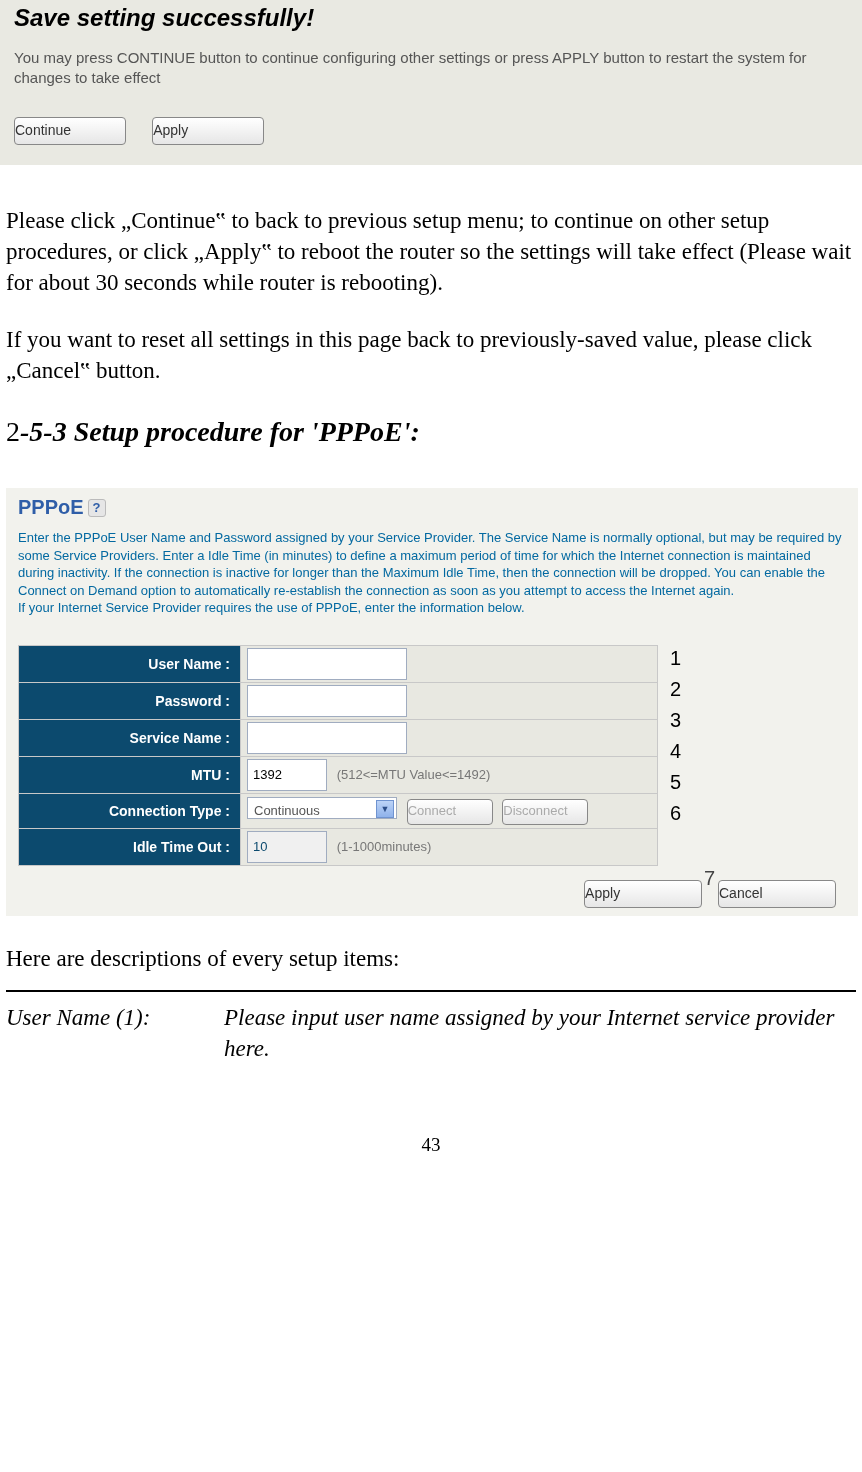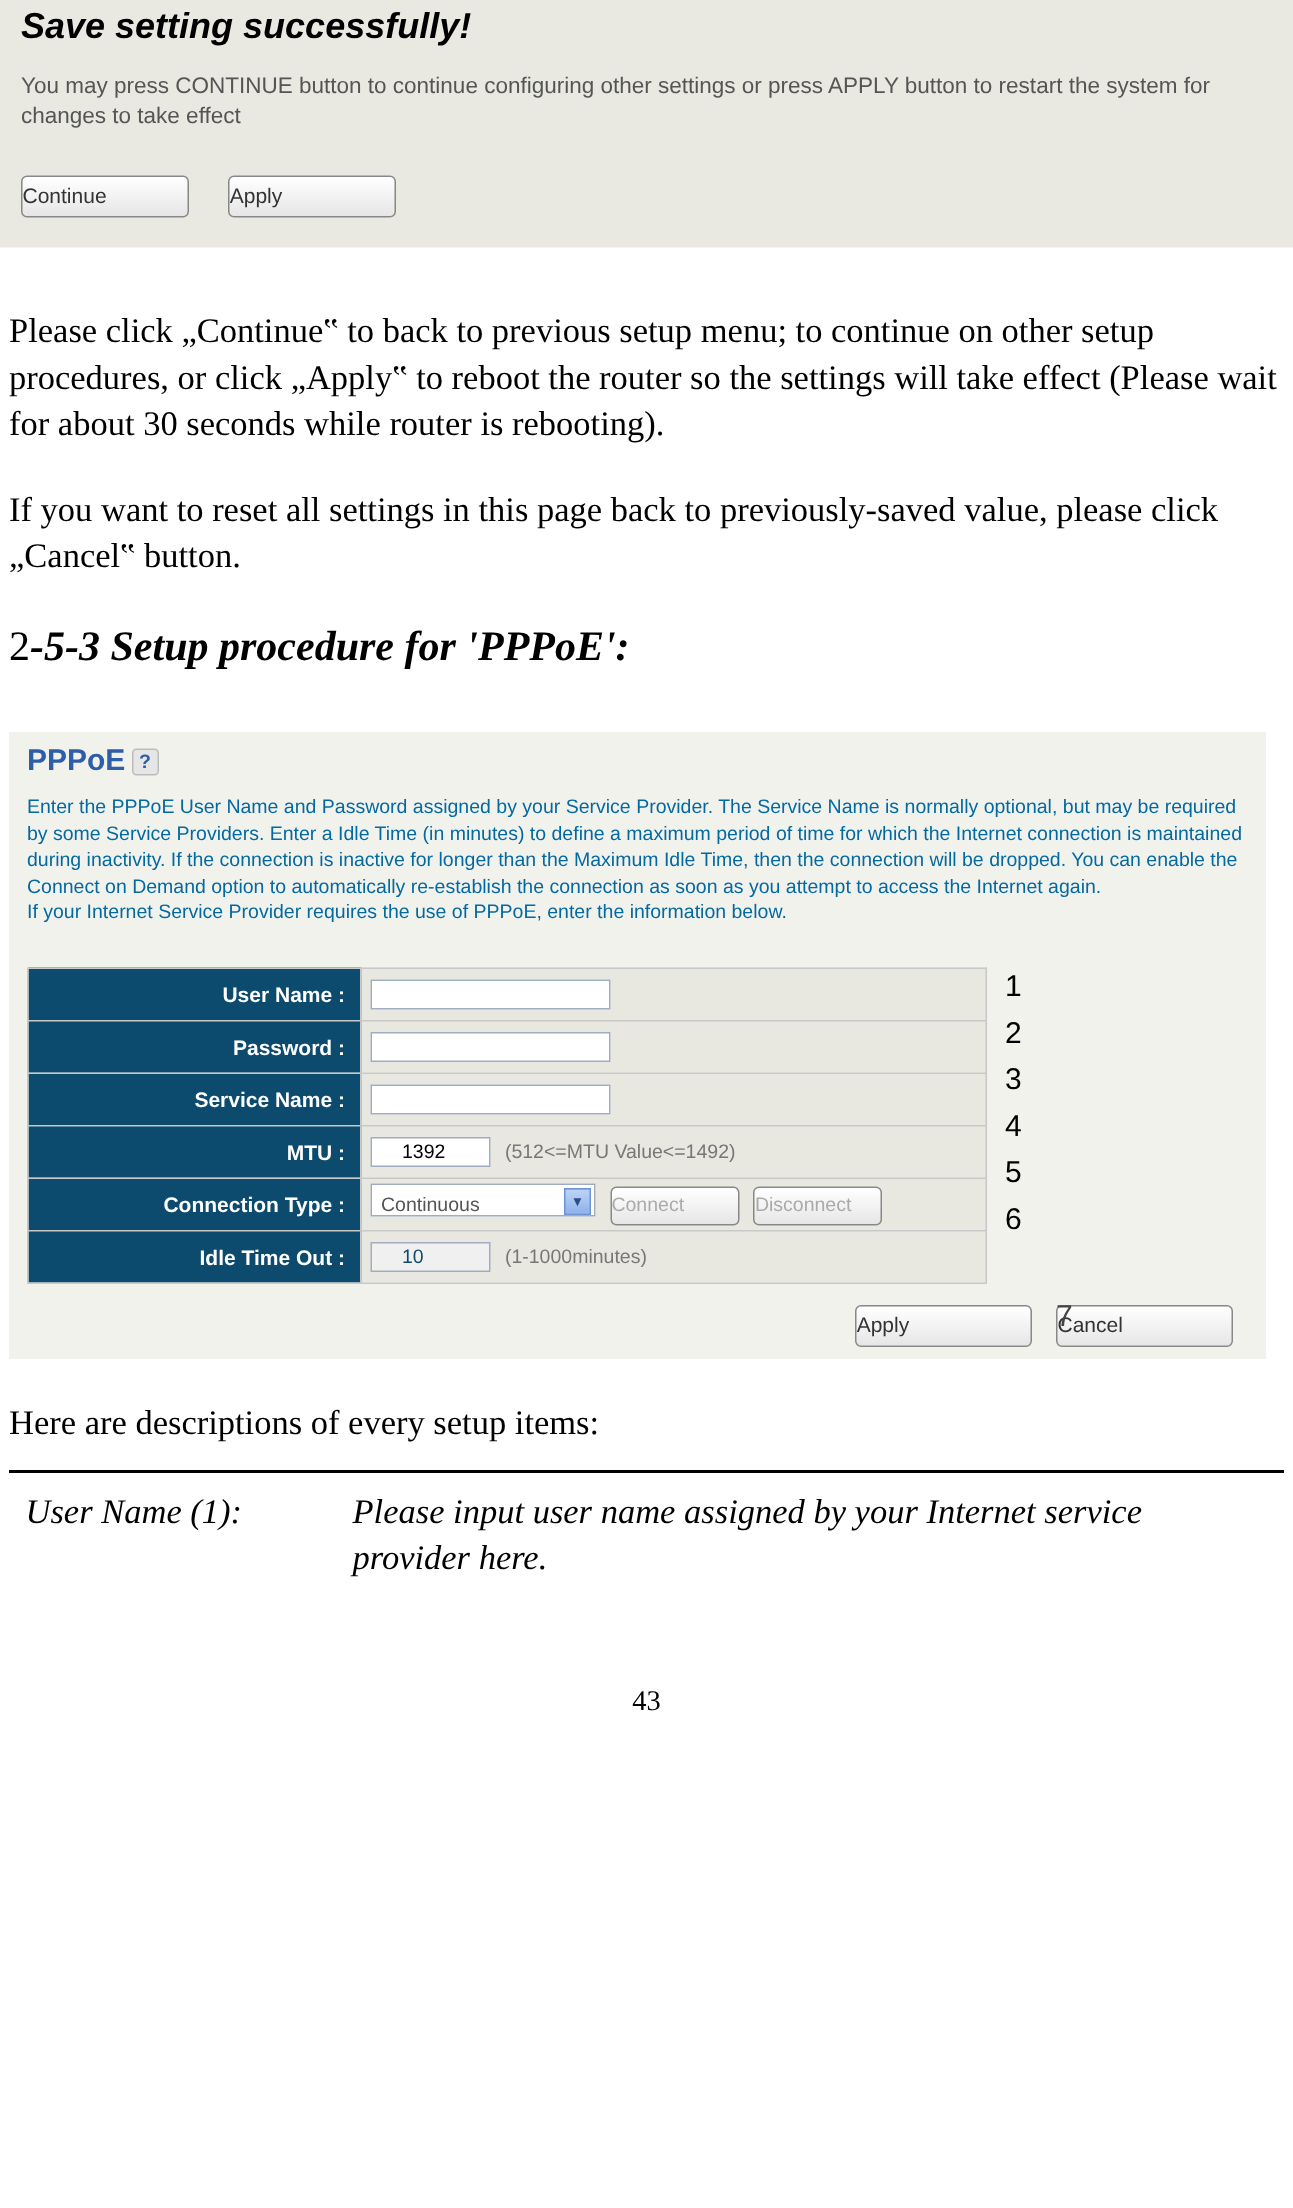--- a/index.html
+++ b/index.html
@@ -72,21 +72,21 @@
     font-size: 28px;
     padding: 0 6px;
     margin: 30px 0 40px 0;
   }
   .section-heading .num { }
   .section-heading .rest { font-weight: bold; font-style: italic; }
 
   .pppoe-box {
     background: #f2f2ed;
     padding: 8px 12px 4px 12px;
-    margin: 0 18px 0 6px;
+    margin: 0 4px 0 6px;
     font-family: Arial, sans-serif;
     font-size: 14px;
     color: #444;
   }
   .pppoe-title {
     font-family: Arial, sans-serif;
     font-size: 20px;
     font-weight: bold;
     color: #2f5ea8;
     margin-bottom: 10px;
@@ -135,26 +135,26 @@
     font-size: 14px;
   }
   .form-table td.input-cell {
     background: #e8e8e1;
     padding: 2px 6px;
     font-size: 13px;
     color: #555;
   }
   .text-input {
     width: 160px;
-    height: 20px;
+    height: 32px;
     border: 1px solid #a0acc0;
     background: #fff;
     font-family: Arial, sans-serif;
     font-size: 13px;
-    padding: 1px 20px;
+    padding: 1px 5px;
     box-sizing: border-box;
   }
   .text-input.small { width: 80px; }
   .text-input.disabled { background: #f0f0f0; color:#0c4a6e; }
   .select {
     width: 150px;
     height: 22px;
     border: 1px solid #a0acc0;
     background: #fff;
     font-family: Arial, sans-serif;
@@ -212,21 +212,21 @@
     font-size: 23px;
     padding: 0 6px;
     margin: 30px 0 18px 0;
   }
   .hr {
     border-top: 2px solid #000;
     margin: 0 6px 10px 6px;
   }
   .desc-row {
     display: flex;
-    padding: 0 17px;
+    padding: 0 6px;
     font-family: "Times New Roman", serif;
     font-size: 23px;
     font-style: italic;
     line-height: 1.35;
   }
   .desc-row .left {
     width: 218px;
     flex-shrink: 0;
   }
   .page-num {

